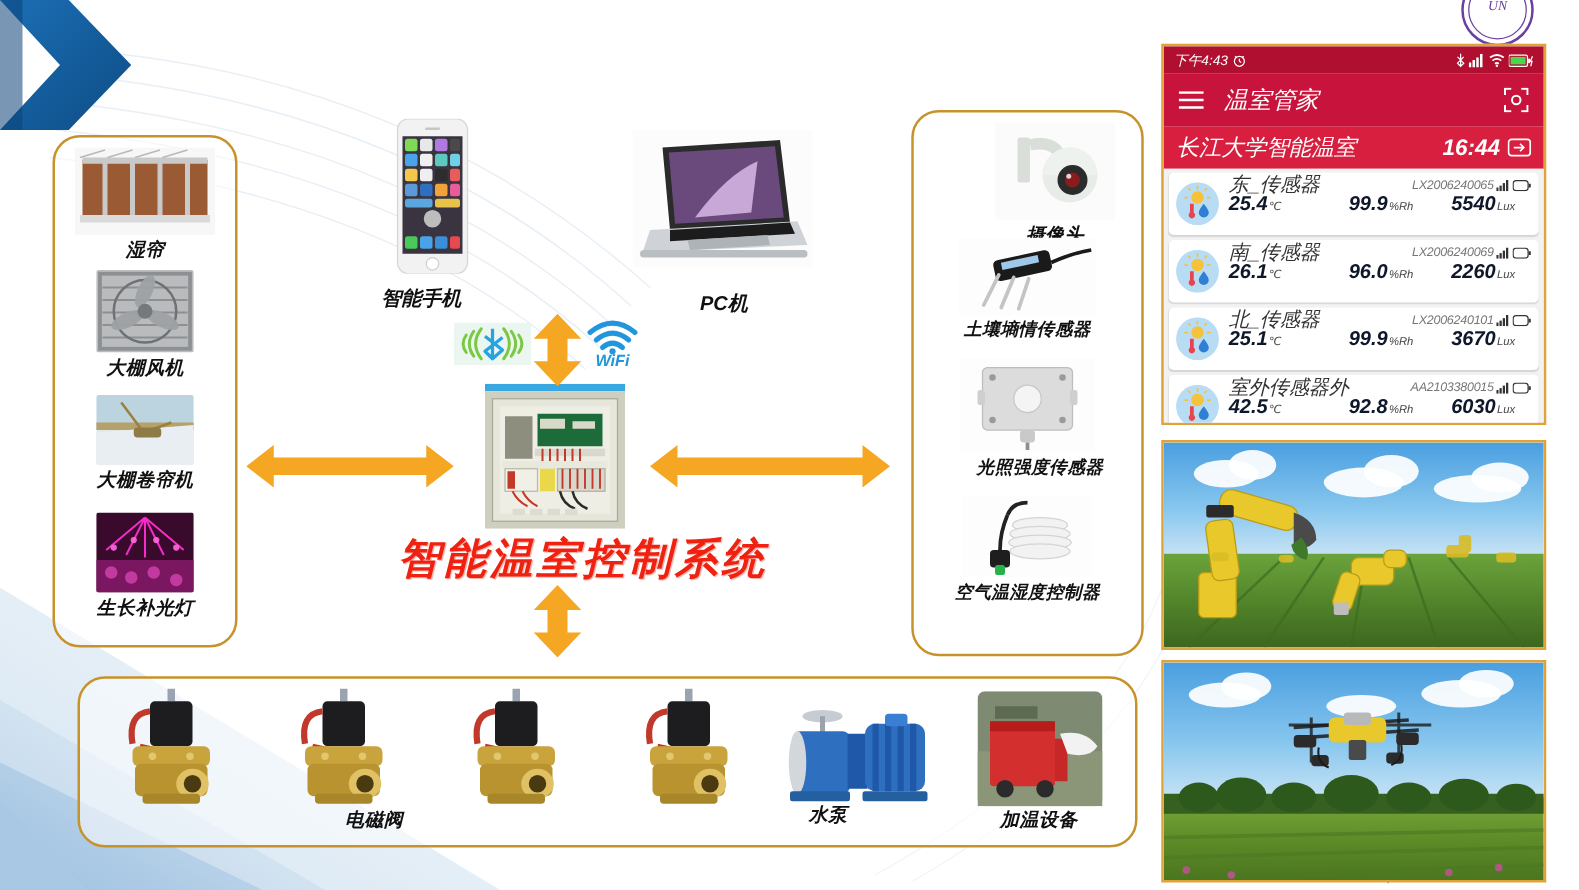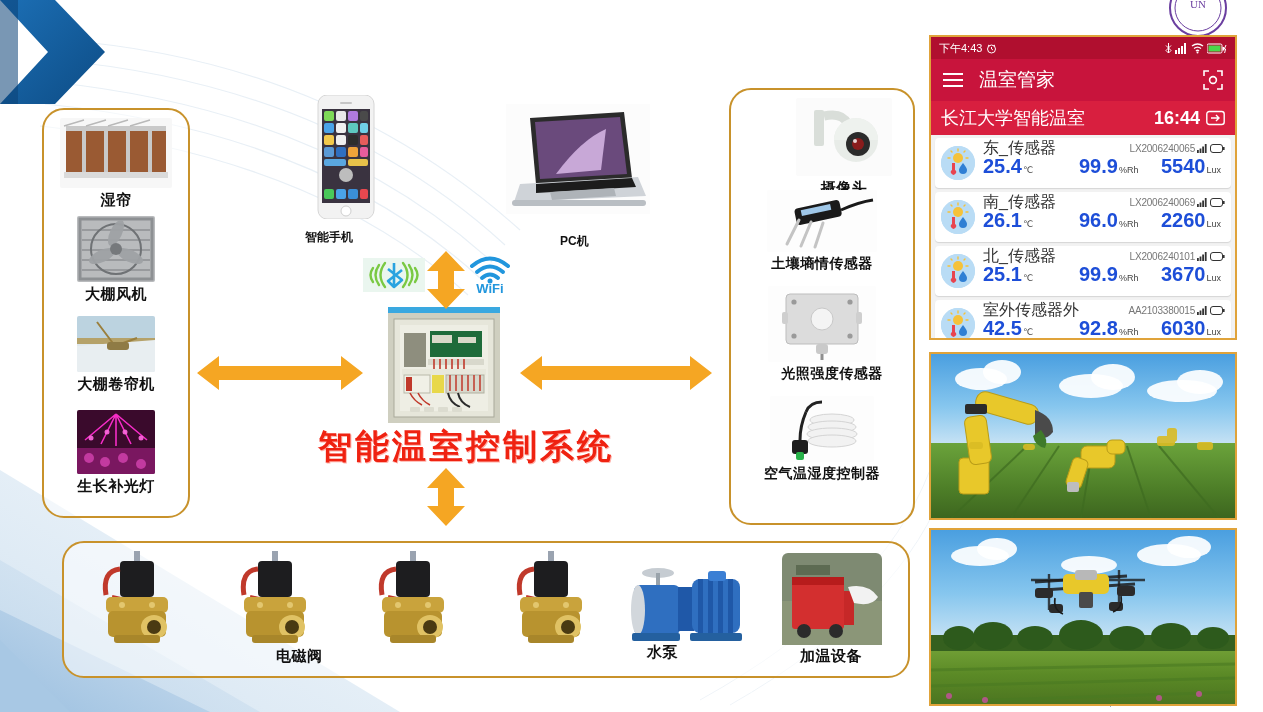--- a/index.html
+++ b/index.html
@@ -4,20 +4,21 @@
 <style>
   * { box-sizing: border-box; margin: 0; padding: 0; }
   html, body {
     width: 1263px; height: 712px;
     font-family: "Liberation Sans", "DejaVu Sans", sans-serif;
     overflow: hidden;
   }
   #root {
     position: relative; width: 1111px; height: 712px;
     background: #ffffff;
+    font-style: italic;
   }
   
   .bg-swoosh {
     position: absolute; left: 0; top: 0; width: 1263px; height: 712px;
     pointer-events: none;
   }
   .corner-tl {
     position: absolute; left: 0; top: 0; width: 110px; height: 120px;
   }
   .corner-br {
@@ -41,21 +42,21 @@
     font-weight: bold; color: #111; font-size: 15px; letter-spacing: .5px;
     white-space: nowrap;
   }
   .dev-label.sm { font-size: 14px; }
 
   
   .thumb { margin: 0 auto; display: block; border-radius: 2px; }
 
   
   .center-label {
-    position: absolute; font-weight: bold; font-size: 12px; color: #111;
+    position: absolute; font-weight: bold; font-size: 16px; color: #111;
     white-space: nowrap;
   }
   #title-main {
     position: absolute; left: 296px; top: 424px; width: 340px;
     text-align: center;
     font-family: "DejaVu Serif", "Liberation Serif", serif;
     font-size: 34px; font-weight: bold; color: #ef2211;
     letter-spacing: 3px;
     text-shadow: 1px 1px 0 #ffb3ab;
     white-space: nowrap;
@@ -106,21 +107,21 @@
     height: 15px;
   }
   .sensor-name { font-size: 16px; color: #333; }
   .card-top-right { display: flex; align-items: center; gap: 2px; }
   .sensor-sn { font-size: 10px; color: #777; letter-spacing: -.2px; }
   .card-vals {
     display: flex; align-items: baseline; justify-content: space-between;
     padding-right: 4px;
   }
   .vgroup { display: flex; align-items: baseline; }
-  .vnum { font-size: 20px; font-weight: bold; color: #1d4ed8; line-height: 1; }
+  .vnum { font-size: 16px; font-weight: bold; color: #0f172a; line-height: 1; }
   .vunit { font-size: 9px; color: #444; margin-left: 1px; }
   .v-temp { width: 96px; text-align: right; }
   .v-hum  { width: 82px; text-align: right; }
   .v-lux  { flex: 1; text-align: right; }
 
   
   .photo {
     position: absolute; border: 2px solid #e0a33a; overflow: hidden;
   }
   #photo-robot { left: 929px; top: 352px; width: 308px; height: 168px; }

